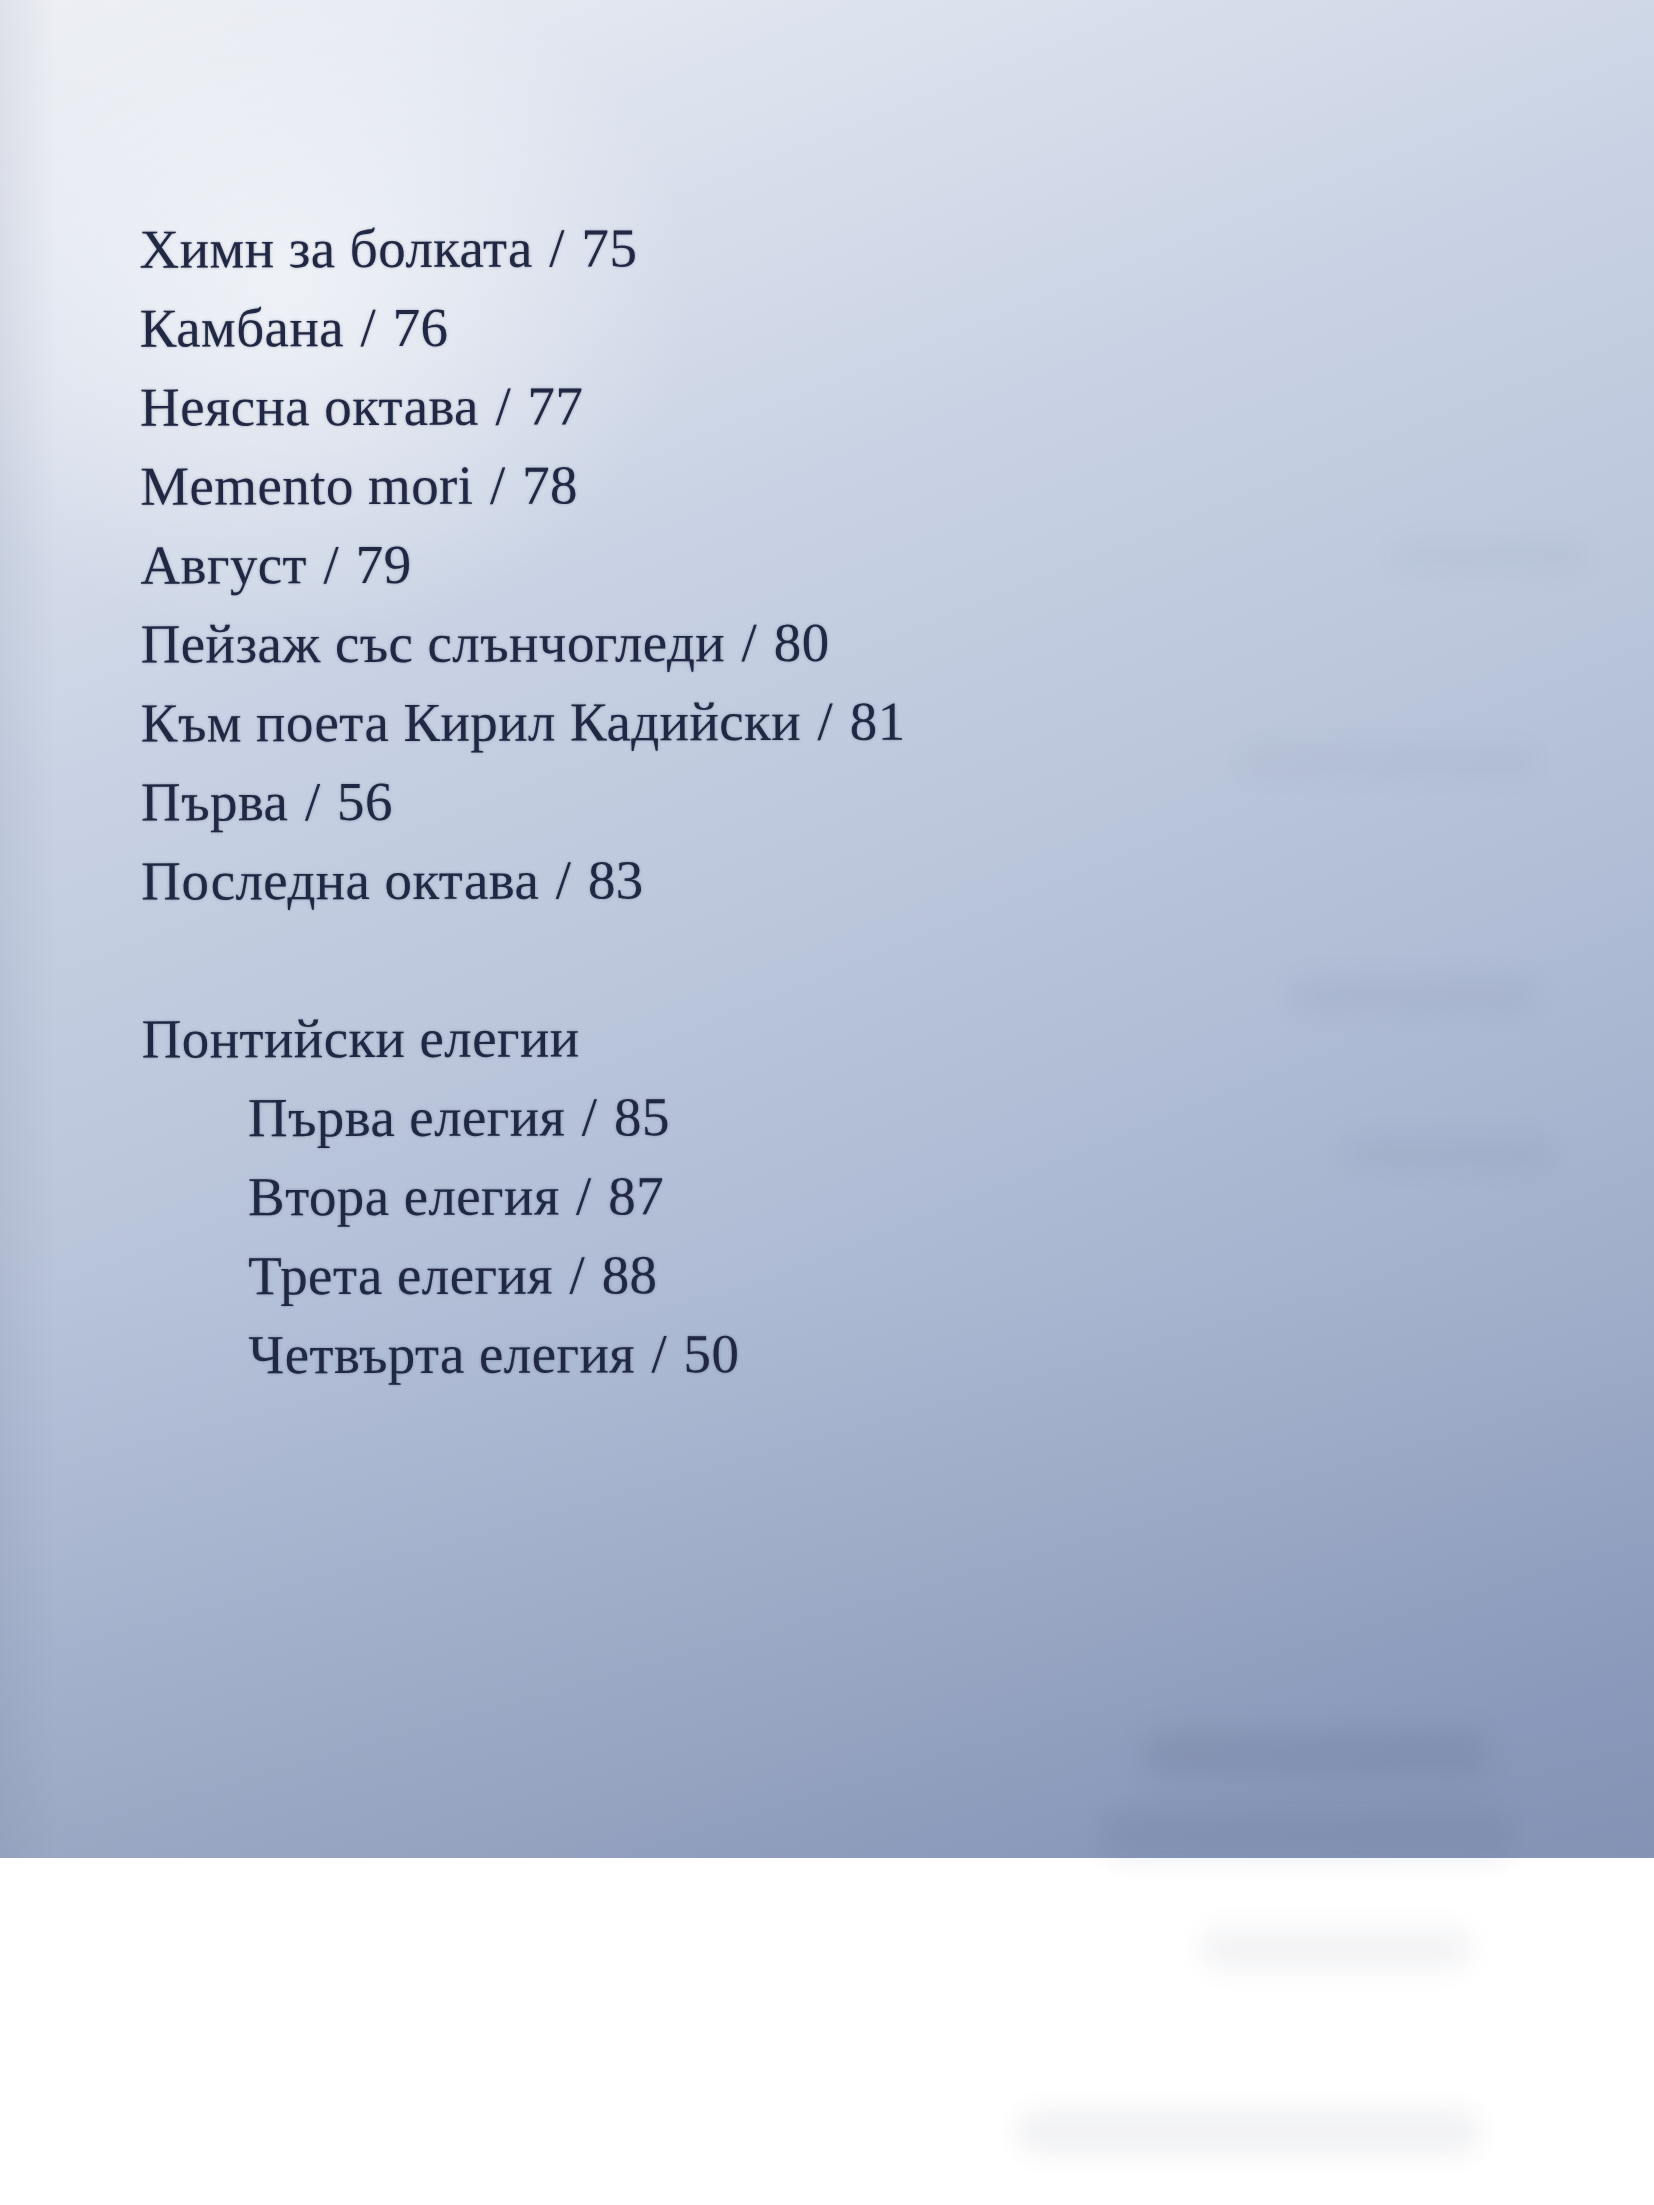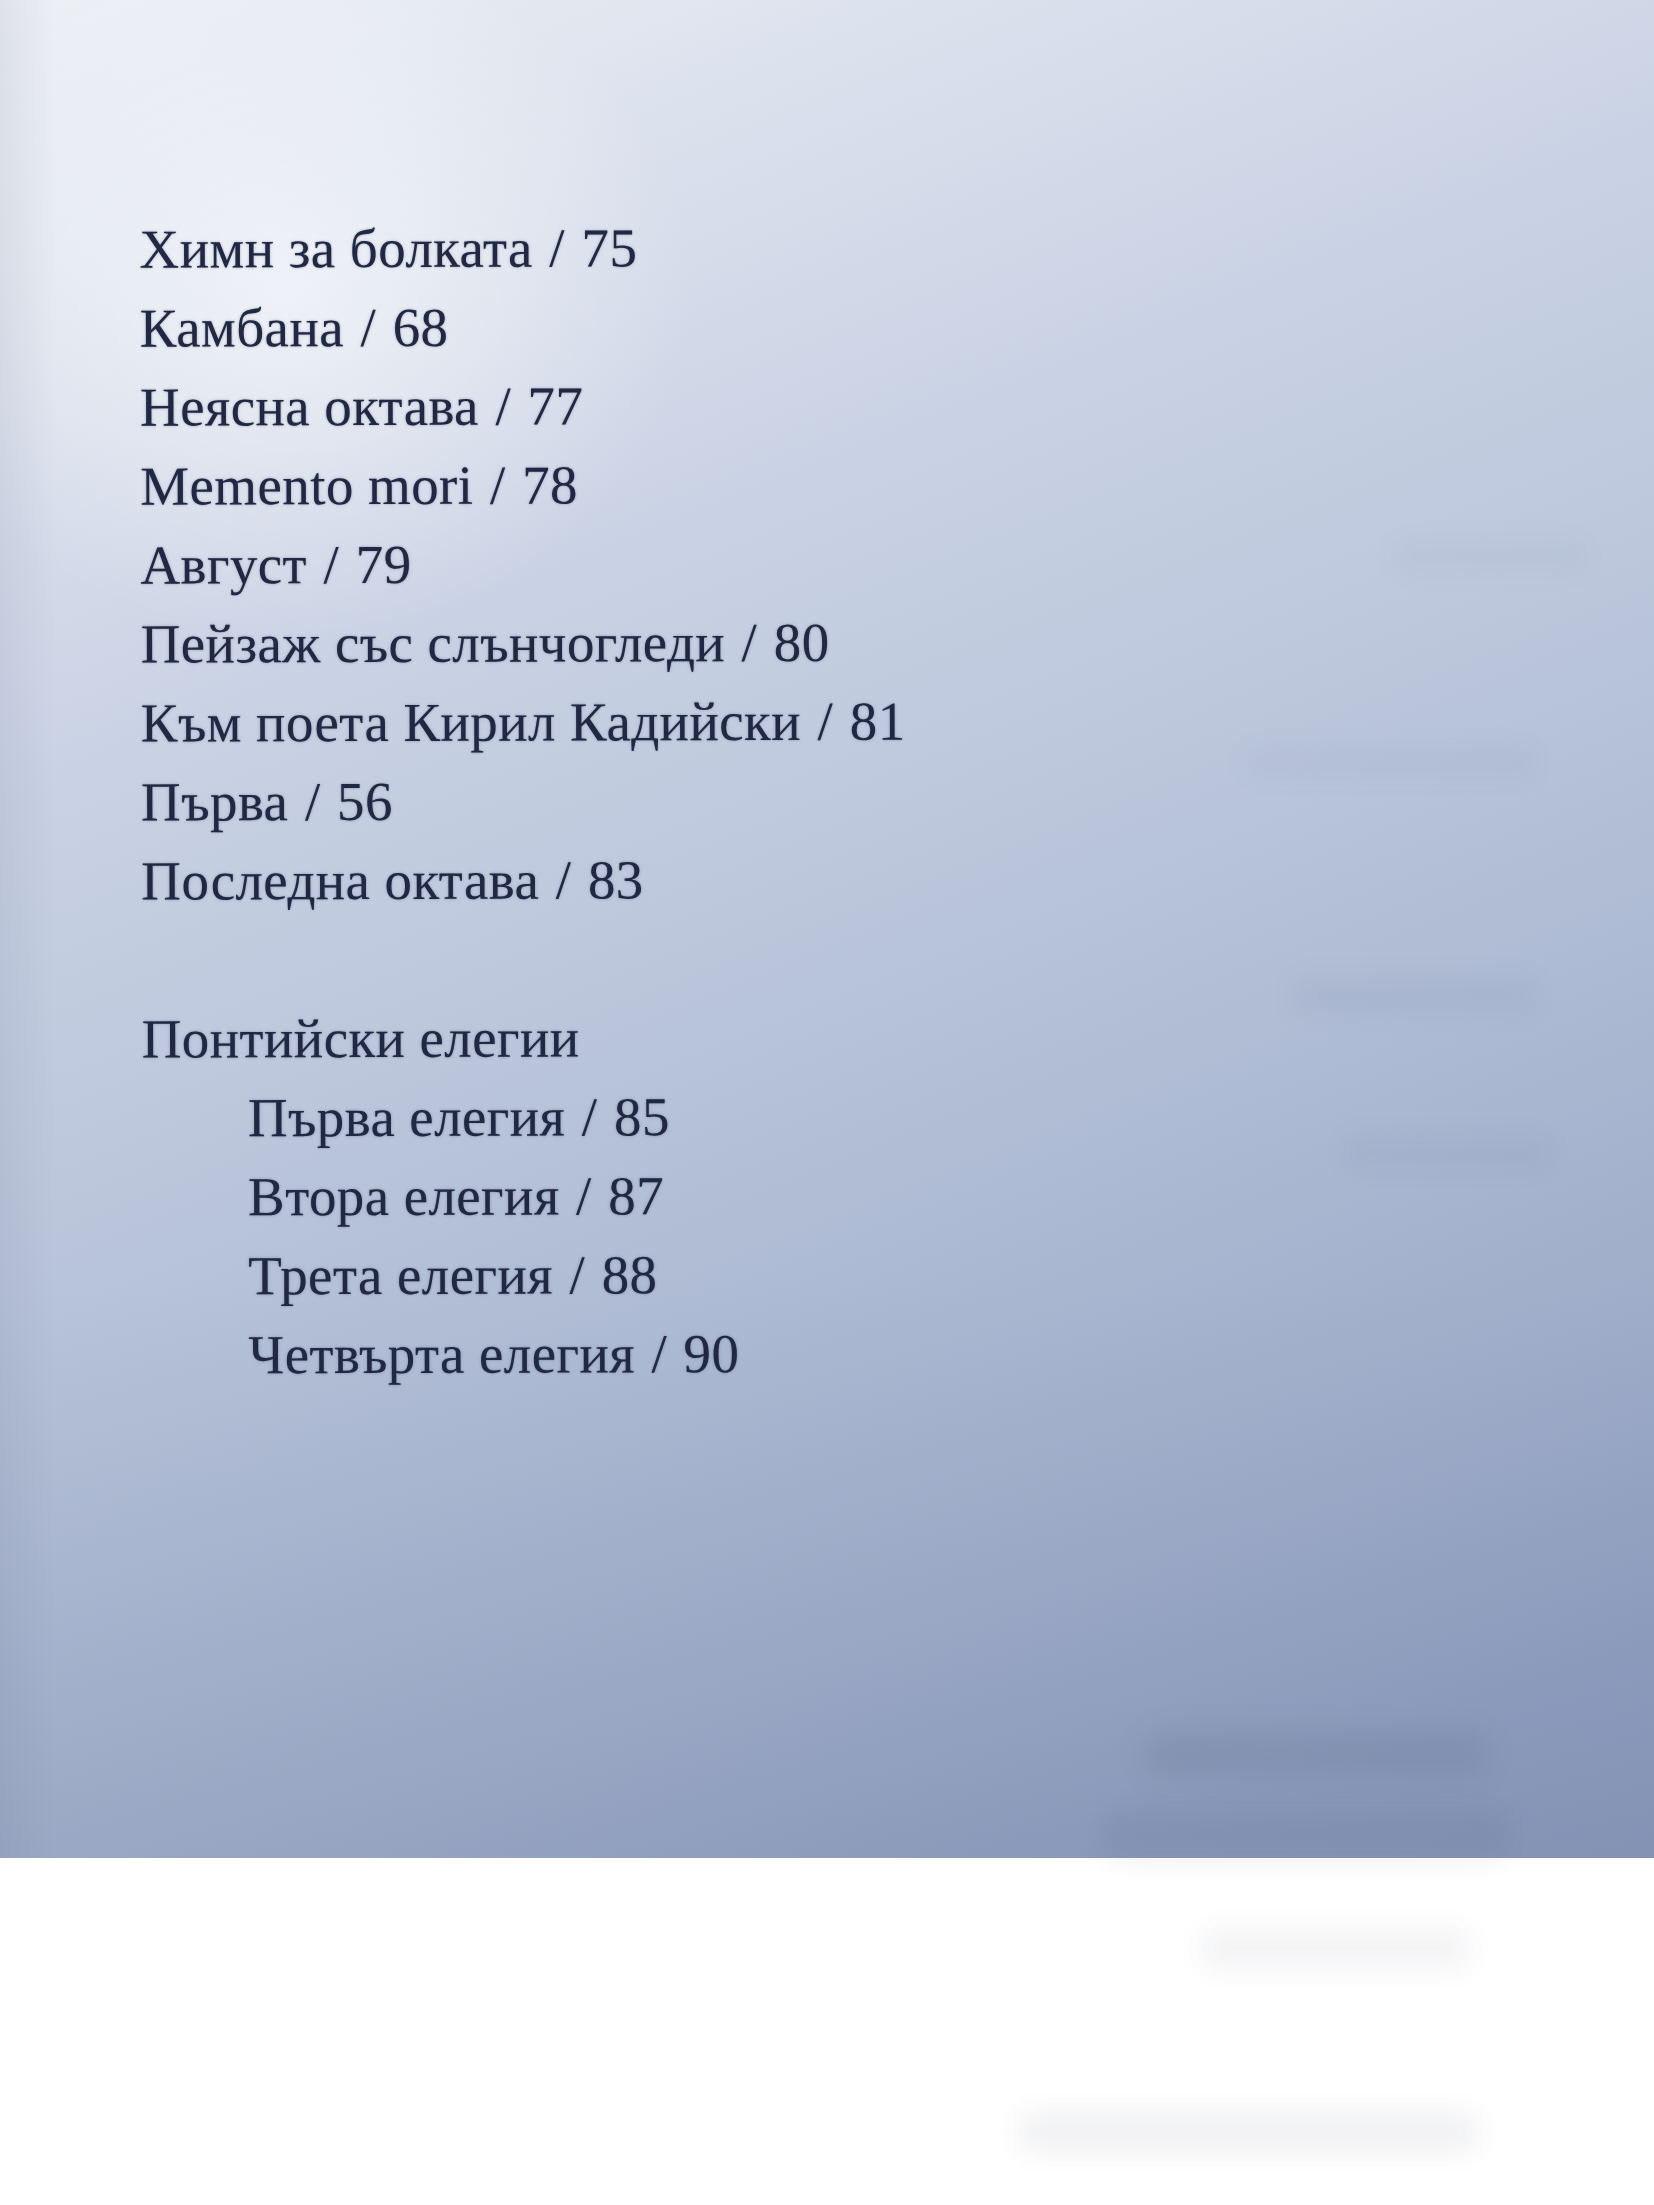--- a/index.html
+++ b/index.html
@@ -118,21 +118,21 @@
   <div class="smudge s6"></div>
   <div class="smudge s7"></div>
   <div class="smudge s8"></div>
 
   <div class="toc">
 
     <div class="toc-row">
       <span>Химн за болката</span><span class="sep">/</span><span>75</span>
     </div>
     <div class="toc-row">
-      <span>Камбана</span><span class="sep">/</span><span>68</span>
+      <span>Камбана</span><span class="sep">/</span><span>76</span>
     </div>
     <div class="toc-row">
       <span>Неясна октава</span><span class="sep">/</span><span>77</span>
     </div>
     <div class="toc-row">
       <span>Memento mori</span><span class="sep">/</span><span>78</span>
     </div>
     <div class="toc-row">
       <span>Август</span><span class="sep">/</span><span>79</span>
     </div>
@@ -155,19 +155,19 @@
       <div class="toc-row">
         <span>Първа елегия</span><span class="sep">/</span><span>85</span>
       </div>
       <div class="toc-row">
         <span>Втора елегия</span><span class="sep">/</span><span>87</span>
       </div>
       <div class="toc-row">
         <span>Трета елегия</span><span class="sep">/</span><span>88</span>
       </div>
       <div class="toc-row">
-        <span>Четвърта елегия</span><span class="sep">/</span><span>90</span>
+        <span>Четвърта елегия</span><span class="sep">/</span><span>50</span>
       </div>
     </div>
 
   </div>
 </div>
 
 
 </body></html>

